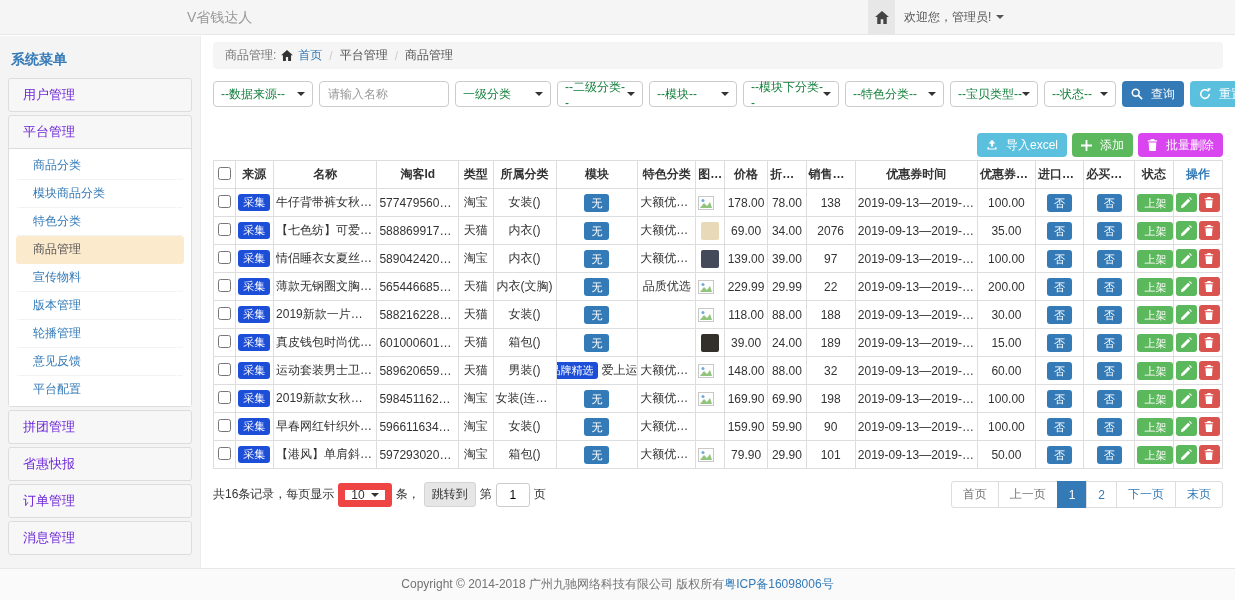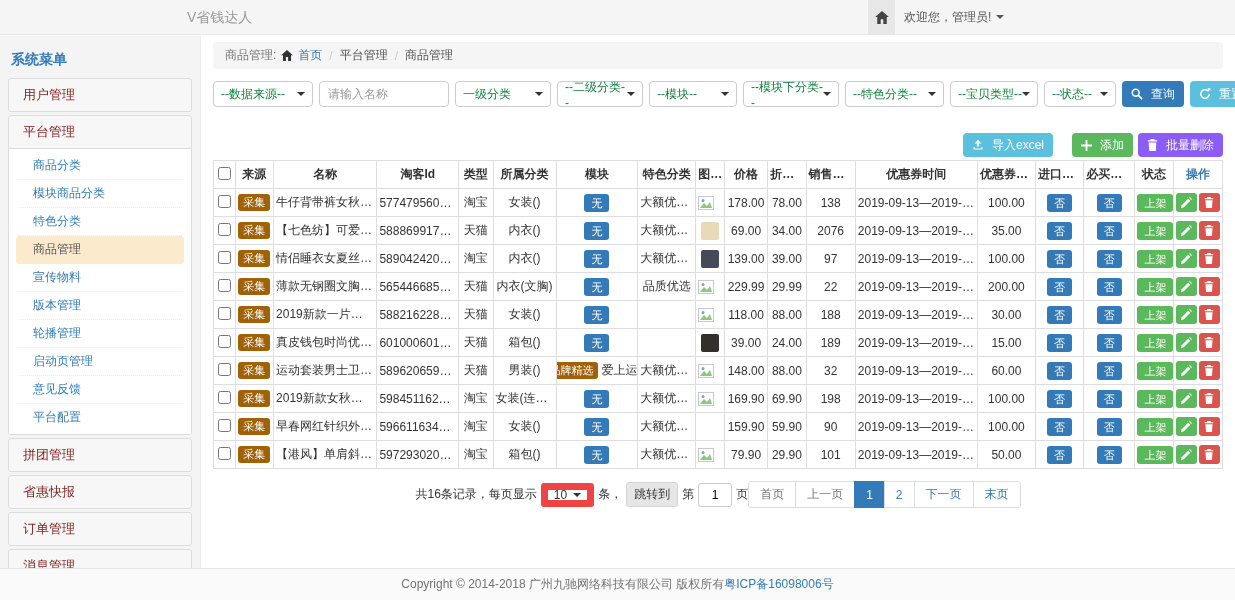--- a/index.html
+++ b/index.html
@@ -11,21 +11,21 @@
   .brand { position:absolute; left:187px; top:0; line-height:35px; color:#9a9a9a; font-size:14px; }
   .home-box { position:absolute; left:868px; top:0; width:27px; height:34px; background:#e7e7e7; display:flex; align-items:center; justify-content:center; cursor:pointer; }
   .welcome { position:absolute; left:904px; top:0; height:34px; line-height:34px; color:#555; cursor:pointer; display:flex; align-items:center; gap:5px; }
   .caret { display:inline-block; width:0; height:0; border-left:4px solid transparent; border-right:4px solid transparent; border-top:4px solid #555; }
 
   
   .left-band { position:absolute; top:36px; left:0; width:201px; height:532px; background:#f4f4f4; border-right:1px solid #ededed; }
   .sidebar { position:absolute; top:44px; left:8px; width:184px; height:524px; overflow:hidden; }
   .sidebar-title { color:#337ab7; font-weight:bold; font-size:14px; padding:7px 3px 9px; }
   .side-group { background:#f7f7f7; border:1px solid #ddd; border-radius:3px; margin-bottom:3px; }
-  .side-group-heading { padding:7px 14px; font-size:13px; color:#7f1d1d; cursor:pointer; }
+  .side-group-heading { padding:7px 14px; font-size:13px; color:#6d28d9; cursor:pointer; }
   .side-sub { background:#fff; border-top:1px solid #ddd; padding:3px 7px; }
   .side-sub-item { padding:5px 17px; color:#337ab7; border-bottom:1px dotted #e8e8e8; cursor:pointer; border-radius:3px; }
   .side-sub-item:last-child { border-bottom:none; }
   .side-sub-item.active { background:#fceacd; color:#555; border-bottom-color:transparent; }
 
   
   .main { position:absolute; left:213px; top:42px; width:1010px; }
   .breadcrumb { background:#f5f5f5; border-radius:4px; padding:5px 12px; color:#777; display:flex; align-items:center; gap:5px; width:100%; }
   .breadcrumb .bc-link { color:#337ab7; cursor:pointer; }
   .breadcrumb .sep { color:#ccc; padding:0 2px; }
@@ -34,46 +34,46 @@
   
   .filter-bar { display:flex; gap:6px; margin-top:12px; align-items:center; flex-wrap:nowrap; }
   .fselect { height:26px; border:1px solid #ccc; border-radius:4px; background:#fff; display:flex; align-items:center; justify-content:space-between; padding:0 7px; color:#15803d; cursor:pointer; flex:none; }
   .fselect .caret { border-top-color:#333; }
   .finput { height:26px; border:1px solid #ccc; border-radius:4px; padding:0 8px; font-size:12px; color:#555; width:130px; flex:none; font-family:inherit; }
   .finput::placeholder { color:#999; }
   .fc-0{width:100px}.fc-2{width:96px}.fc-3{width:86px}.fc-4{width:88px}.fc-5{width:96px}.fc-6{width:99px}.fc-7{width:88px}.fc-8{width:72px}
   .btn { border:none; border-radius:4px; color:#fff; font-size:12px; padding:0 9px; height:26px; display:inline-flex; align-items:center; gap:8px; cursor:pointer; font-family:inherit; flex:none; }
   .btn-primary { background:#337ab7; }
   .btn-info { background:#5bc0de; }
-  .btn-success { background:#5cb85c;margin-left:14px; }
-  .btn-danger-soft { background:#8b5cf6; }
+  .btn-success { background:#5cb85c; }
+  .btn-danger-soft { background:#d946ef; }
 
   
   .toolbar { display:flex; justify-content:flex-end; gap:5px; margin-top:26px; margin-bottom:3px; }
   .toolbar .btn { height:24px; }
 
   
   table { width:100%; border-collapse:collapse; table-layout:fixed; margin-top:2px; }
   th,td { border:1px solid #ddd; text-align:center; padding:4px 2px; overflow:hidden; white-space:nowrap; text-overflow:ellipsis; vertical-align:middle; }
   th { font-weight:bold; color:#333; padding:5px 2px; background:#fff; }
   th.th-op { color:#337ab7; }
   td { color:#333; height:27px; }
   .badge { display:inline-block; padding:1px 5px; border-radius:3px; color:#fff; font-size:11px; line-height:15px; }
-  .badge-warning { background:#a16207; }
+  .badge-warning { background:#1d4ed8; }
   .tag-btn { display:inline-block; padding:2px 7px; border-radius:3px; color:#fff; font-size:11px; line-height:14px; cursor:pointer; border:none; font-family:inherit; }
   .tag-primary { background:#337ab7; }
   .tag-success { background:#5cb85c; }
   .op-btn { display:inline-flex; align-items:center; justify-content:center; width:21px; height:19px; border-radius:3px; border:none; cursor:pointer; vertical-align:middle; }
   .op-edit { background:#5cb85c; margin-right:2px; }
   .op-del { background:#d9534f; }
   .thumb { display:inline-block; width:18px; height:18px; border-radius:2px; vertical-align:middle; }
   .module-cell-inner { display:flex; align-items:center; justify-content:center; gap:3px; }
 
   
-  .page-row { display:flex; justify-content:center; align-items:center; margin-top:12px; }
+  .page-row { display:flex; justify-content:space-between; align-items:center; margin-top:12px; }
   .page-left { display:flex; align-items:center; gap:4px; color:#333; }
   .pp-select { height:24px; border:7px solid #ef4444; border-radius:3px; background:#fff; display:inline-flex; align-items:center; gap:6px; padding:0 6px; cursor:pointer; }
   .jump-btn { background:#e6e6e6; border:1px solid #d4d4d4; border-radius:3px; padding:3px 7px; color:#333; cursor:pointer; font-family:inherit; font-size:12px; }
   .jump-input { width:34px; height:24px; border:1px solid #ccc; border-radius:3px; text-align:center; font-family:inherit; font-size:12px; }
   .pager { display:flex; }
   .pager .pg { border:1px solid #ddd; background:#fff; color:#337ab7; padding:4px 11px; margin-left:-1px; cursor:pointer; font-family:inherit; font-size:12px; }
   .pager .pg:first-child { border-radius:3px 0 0 3px; margin-left:0; }
   .pager .pg:last-child { border-radius:0 3px 3px 0; }
   .pager .pg.active { background:#337ab7; border-color:#337ab7; color:#fff; }
   .pager .pg.muted { color:#777; }
@@ -112,21 +112,20 @@
       <div class="side-group">
         <div class="side-group-heading">平台管理</div>
         <div class="side-sub">
           <div class="side-sub-item">商品分类</div>
           <div class="side-sub-item">模块商品分类</div>
           <div class="side-sub-item">特色分类</div>
           <div class="side-sub-item active">商品管理</div>
           <div class="side-sub-item">宣传物料</div>
           <div class="side-sub-item">版本管理</div>
           <div class="side-sub-item">轮播管理</div>
-          <div class="side-sub-item">启动页管理</div>
           <div class="side-sub-item">意见反馈</div>
           <div class="side-sub-item">平台配置</div>
         </div>
       </div>
       <div class="side-group">
         <div class="side-group-heading">拼团管理</div>
       </div>
       <div class="side-group">
         <div class="side-group-heading">省惠快报</div>
       </div>

